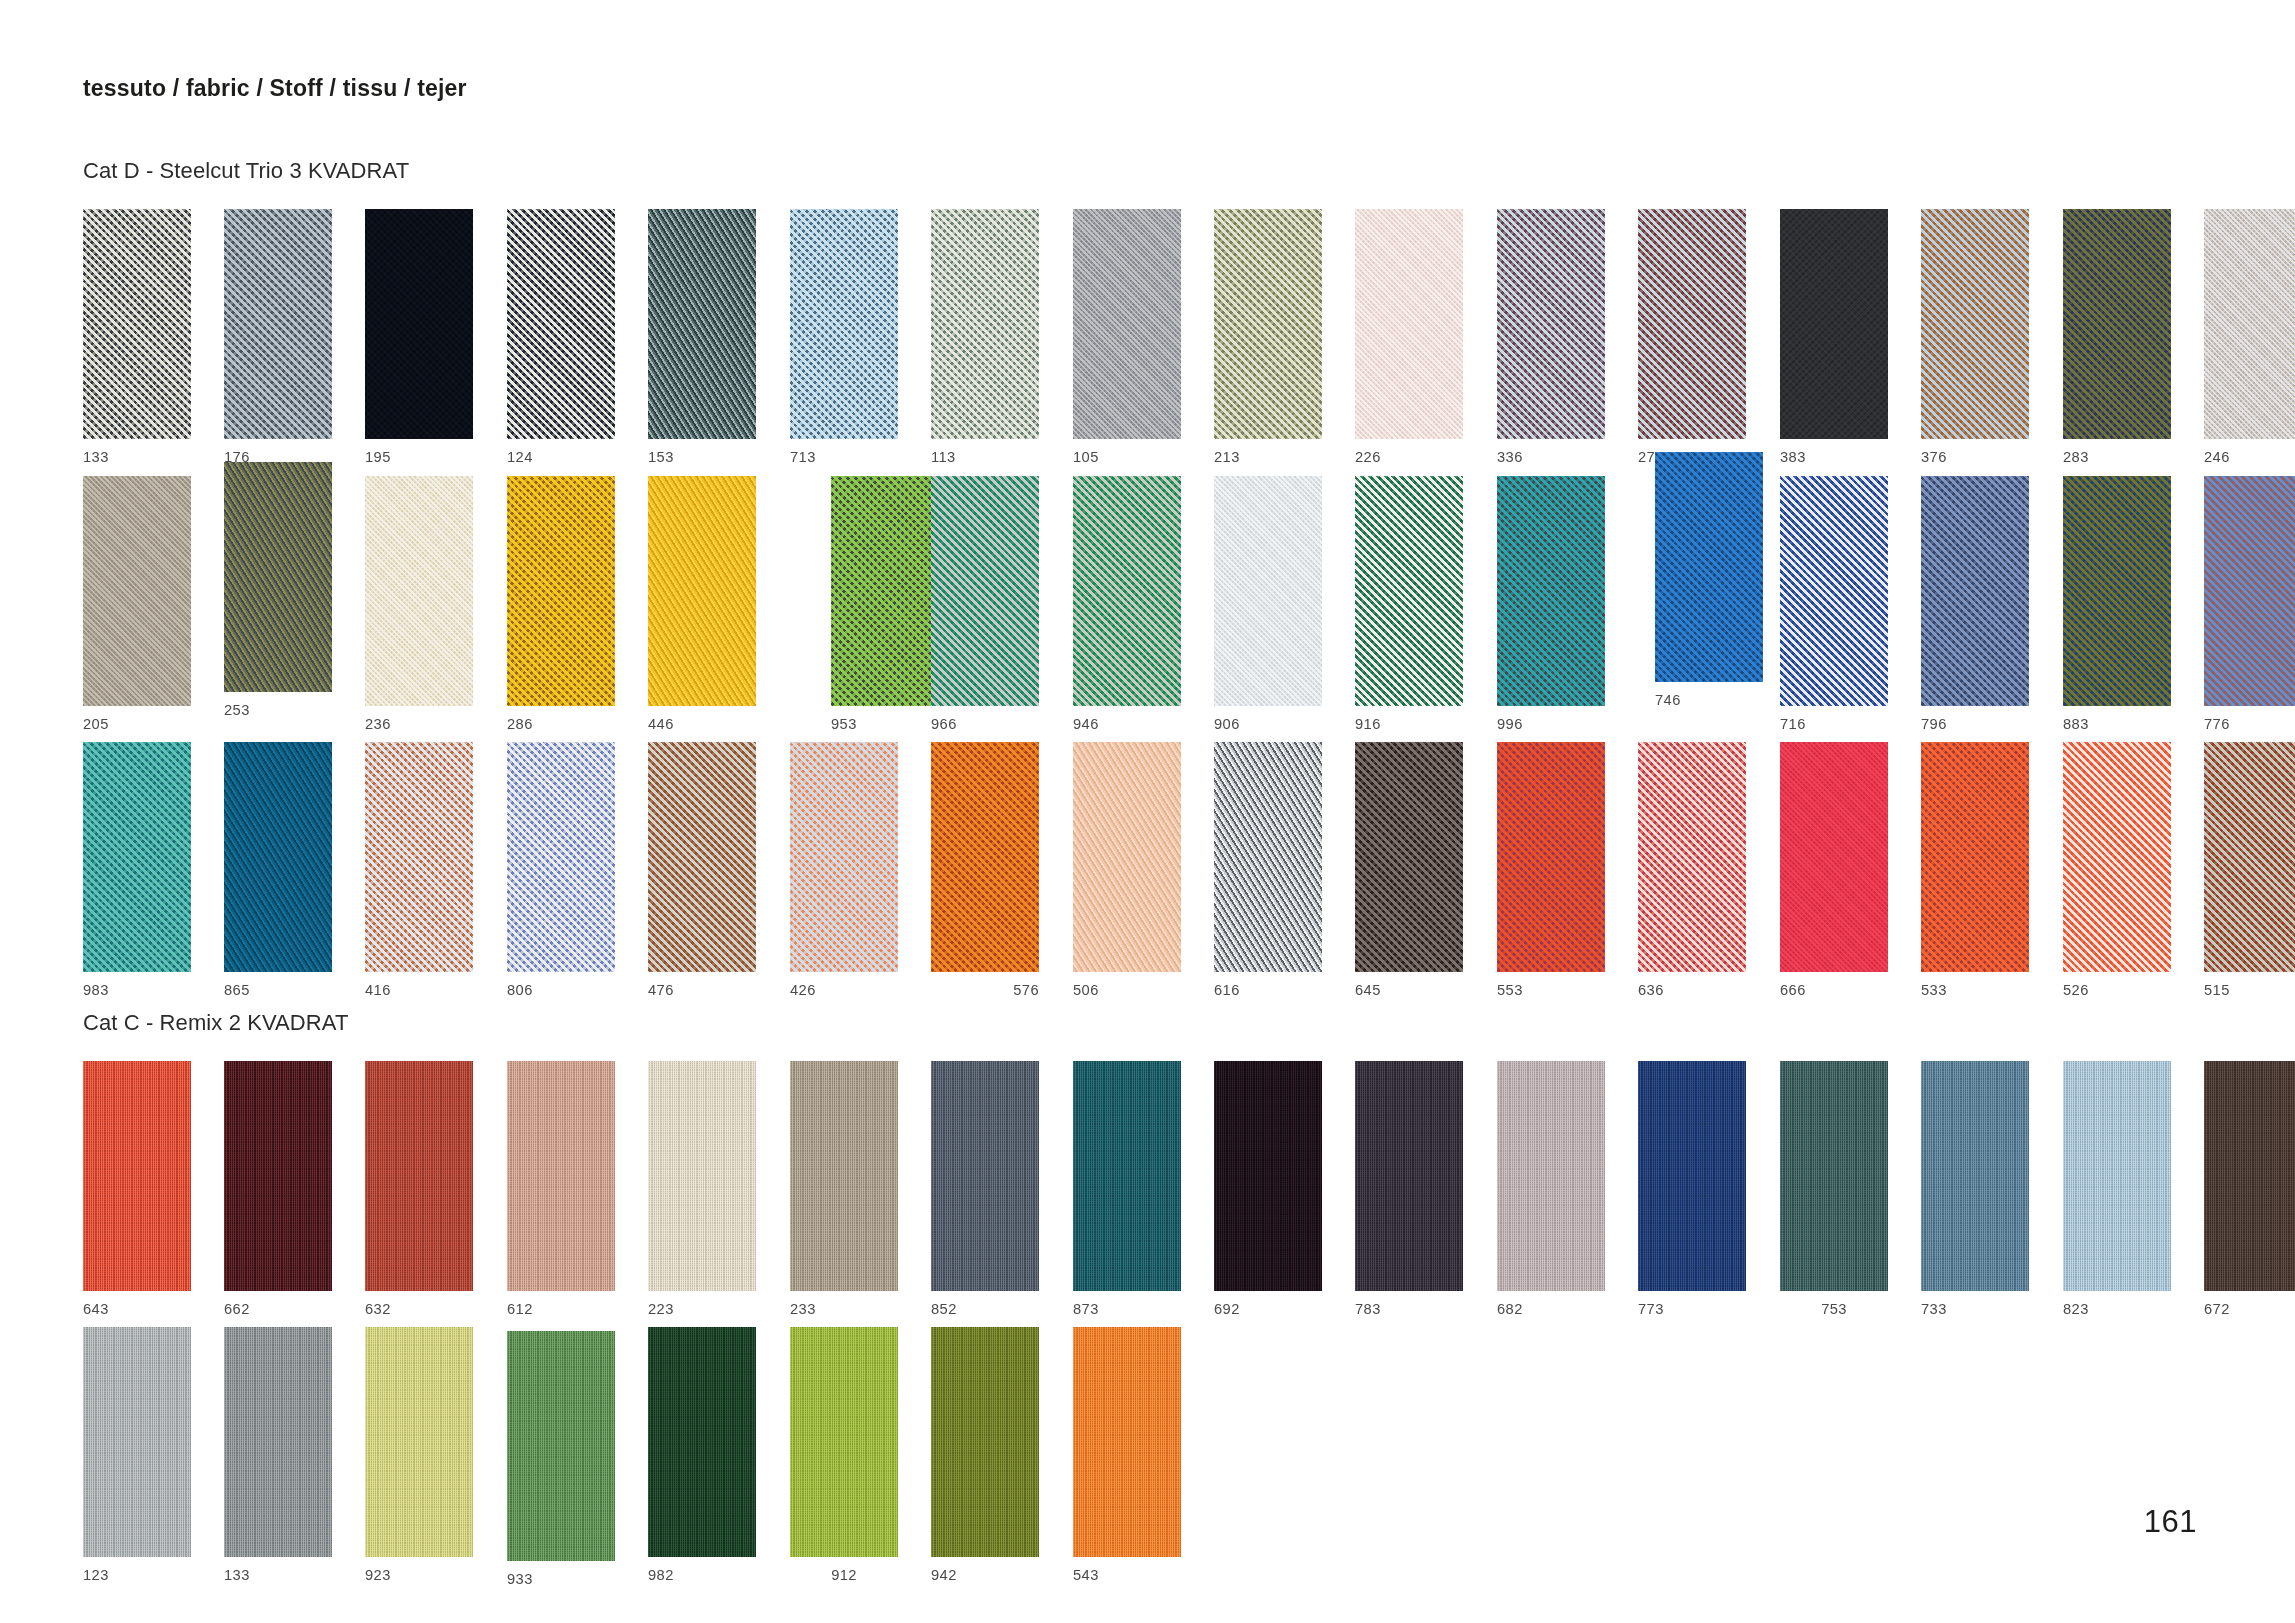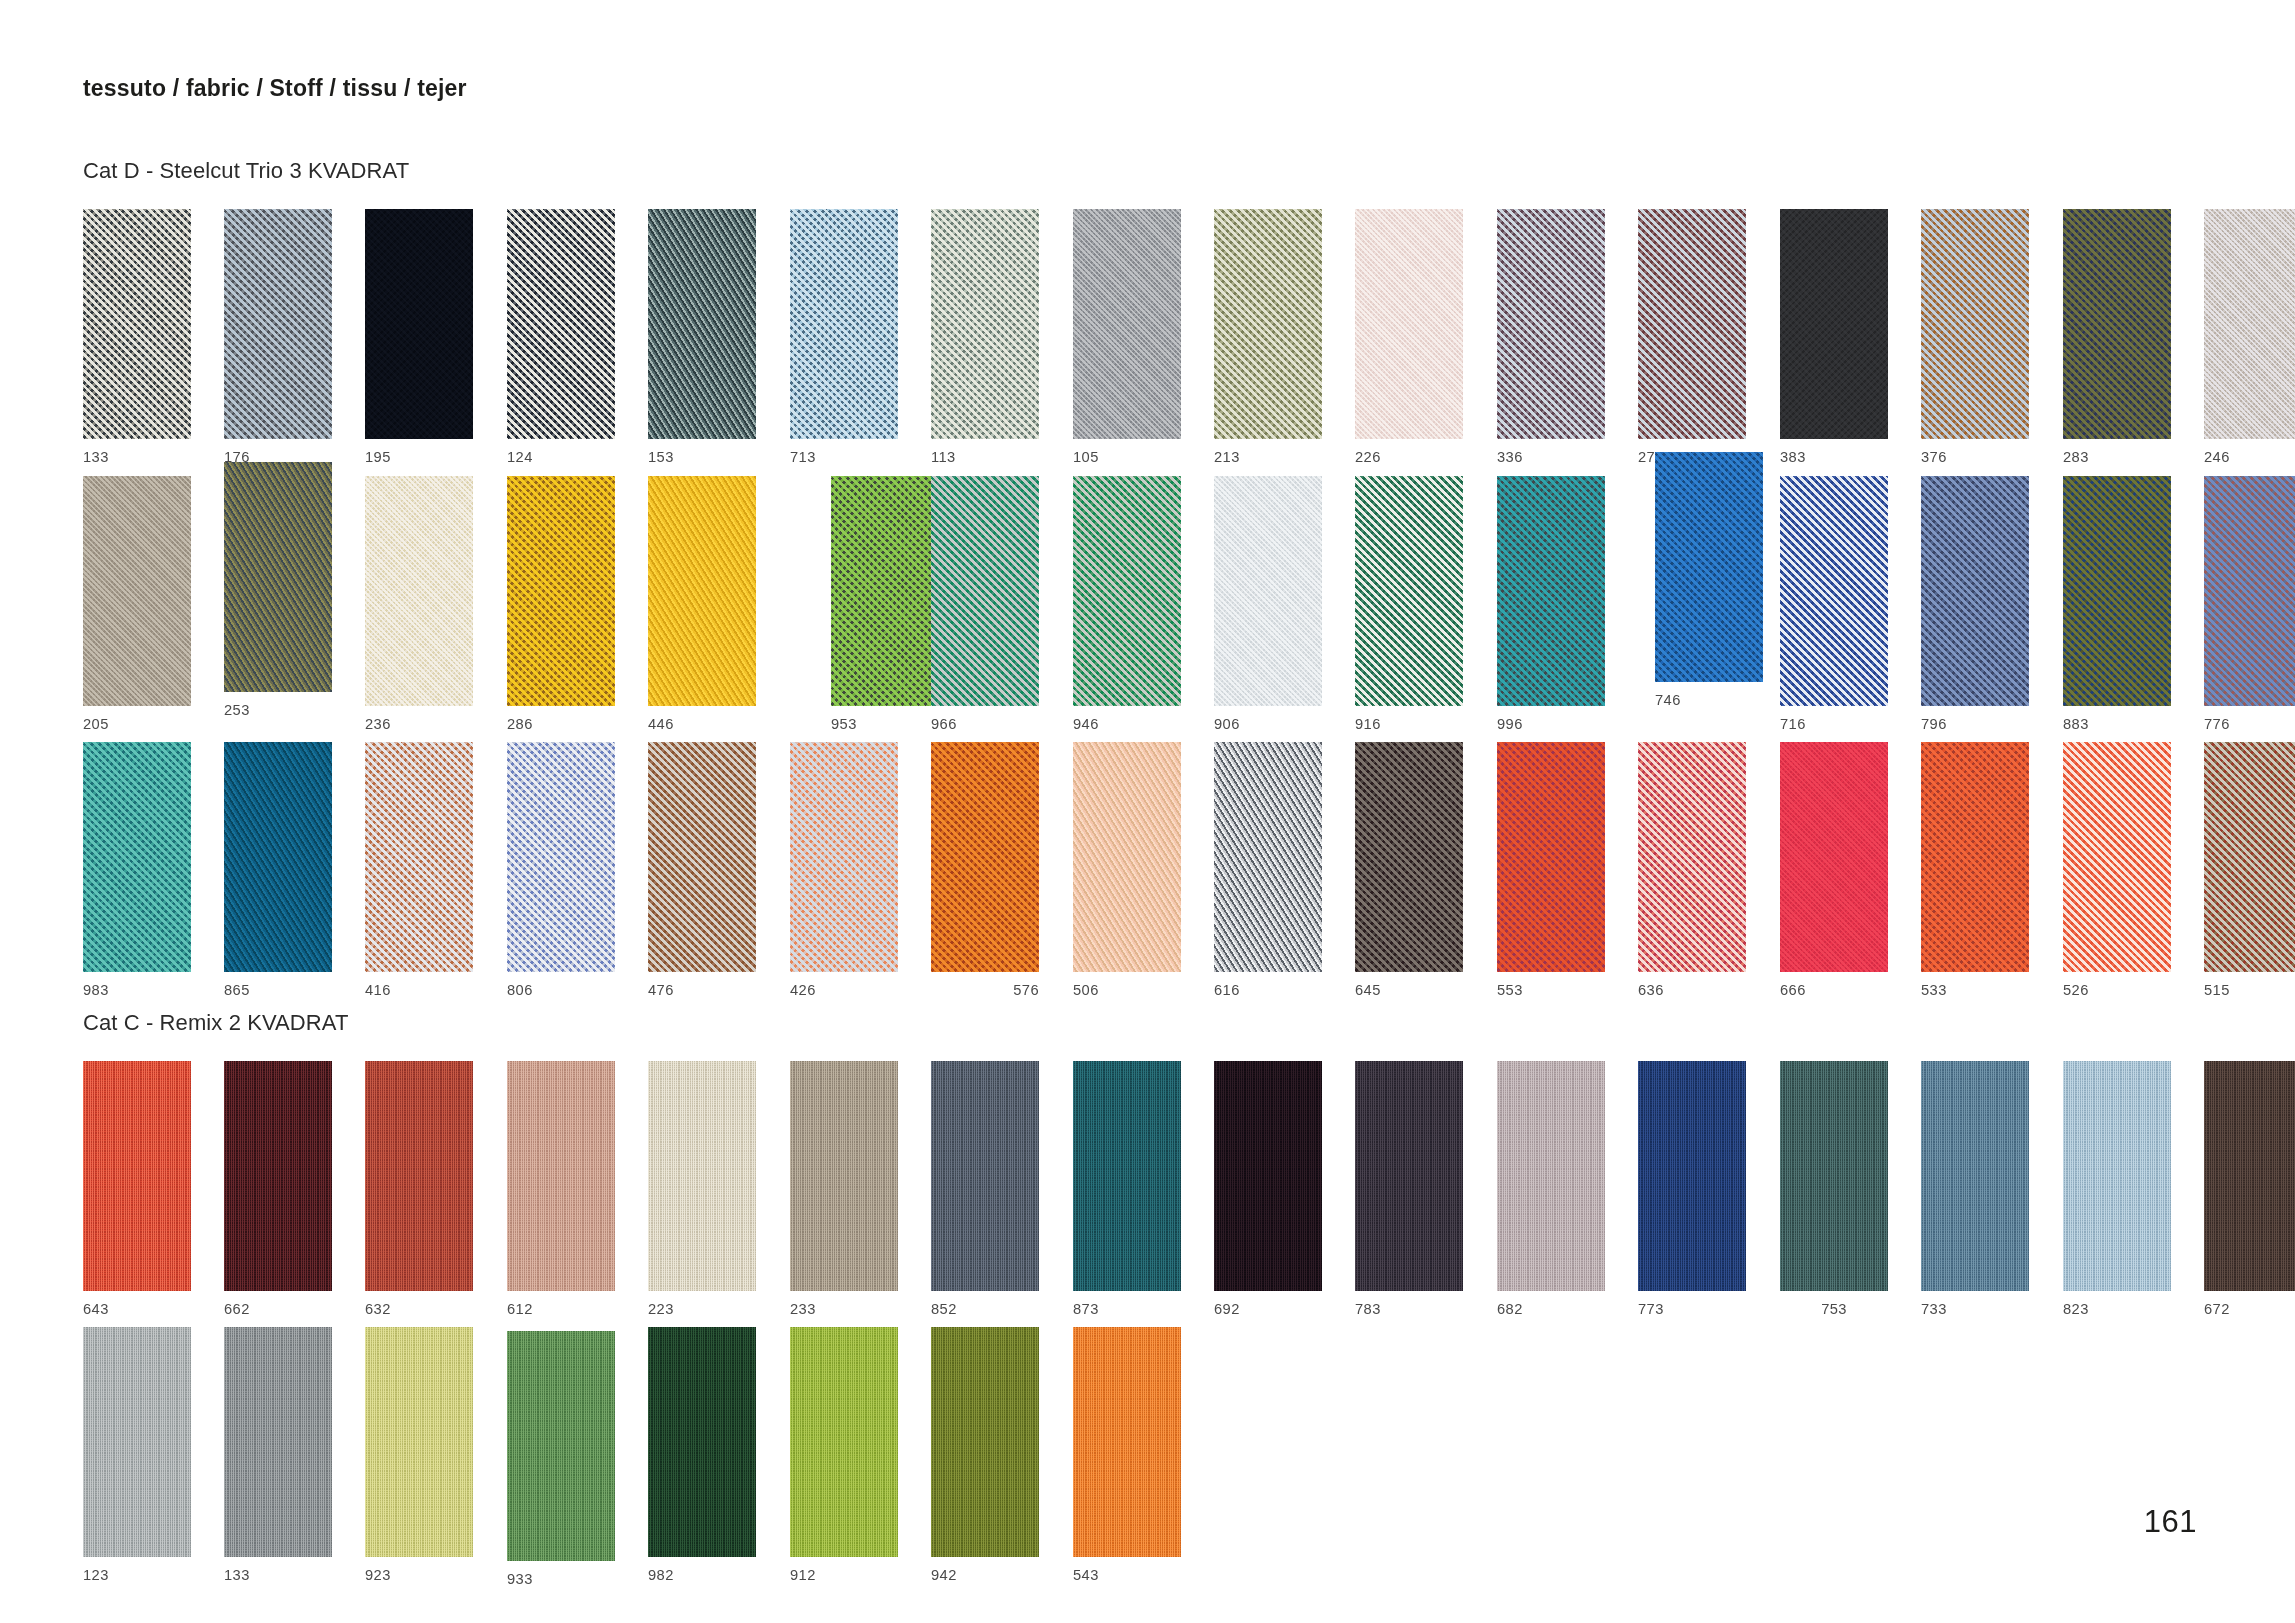--- a/index.html
+++ b/index.html
@@ -475,21 +475,21 @@
           <div class="grain" style="background: repeating-linear-gradient(90deg, rgb(118, 166, 105) 0px, rgb(118, 166, 105) 0.9px, transparent 0.9px, transparent 1.8px), repeating-linear-gradient(0deg, rgba(66, 112, 60, 0.8) 0px, rgba(66, 112, 60, 0.8) 0.9px, transparent 0.9px, transparent 1.8px), repeating-linear-gradient(90deg, rgba(66, 112, 60, 0.333) 0px, rgba(66, 112, 60, 0.333) 2.8px, transparent 2.8px, transparent 6.4px), linear-gradient(rgb(93, 144, 84), rgb(93, 144, 84));"></div>
         </div>
         <div class="swatch-label">933</div>
       </div>
       <div class="swatch-cell remix" style="left: 648px; top: 1327px;">
         <div class="swatch-chip" style="background-color: rgb(28, 63, 41);">
           <div class="grain" style="background: repeating-linear-gradient(90deg, rgb(44, 87, 55) 0px, rgb(44, 87, 55) 0.9px, transparent 0.9px, transparent 1.8px), repeating-linear-gradient(0deg, rgba(15, 42, 26, 0.8) 0px, rgba(15, 42, 26, 0.8) 0.9px, transparent 0.9px, transparent 1.8px), repeating-linear-gradient(90deg, rgba(15, 42, 26, 0.333) 0px, rgba(15, 42, 26, 0.333) 2.8px, transparent 2.8px, transparent 6.4px), linear-gradient(rgb(28, 63, 41), rgb(28, 63, 41));"></div>
         </div>
         <div class="swatch-label">982</div>
       </div>
-      <div class="swatch-cell remix" style="left: 790px; top: 1327px;">
+      <div class="swatch-cell remix" style="left: 790px; top: 1327px; text-align: center;">
         <div class="swatch-chip" style="background-color: rgb(155, 184, 60);">
           <div class="grain" style="background: repeating-linear-gradient(90deg, rgb(176, 202, 85) 0px, rgb(176, 202, 85) 0.9px, transparent 0.9px, transparent 1.8px), repeating-linear-gradient(0deg, rgba(124, 154, 40, 0.8) 0px, rgba(124, 154, 40, 0.8) 0.9px, transparent 0.9px, transparent 1.8px), repeating-linear-gradient(90deg, rgba(124, 154, 40, 0.333) 0px, rgba(124, 154, 40, 0.333) 2.8px, transparent 2.8px, transparent 6.4px), linear-gradient(rgb(155, 184, 60), rgb(155, 184, 60));"></div>
         </div>
         <div class="swatch-label">912</div>
       </div>
       <div class="swatch-cell remix" style="left: 931px; top: 1327px;">
         <div class="swatch-chip" style="background-color: rgb(110, 124, 40);">
           <div class="grain" style="background: repeating-linear-gradient(90deg, rgb(135, 148, 58) 0px, rgb(135, 148, 58) 0.9px, transparent 0.9px, transparent 1.8px), repeating-linear-gradient(0deg, rgba(85, 98, 26, 0.8) 0px, rgba(85, 98, 26, 0.8) 0.9px, transparent 0.9px, transparent 1.8px), repeating-linear-gradient(90deg, rgba(85, 98, 26, 0.333) 0px, rgba(85, 98, 26, 0.333) 2.8px, transparent 2.8px, transparent 6.4px), linear-gradient(rgb(110, 124, 40), rgb(110, 124, 40));"></div>
         </div>
         <div class="swatch-label">942</div>

